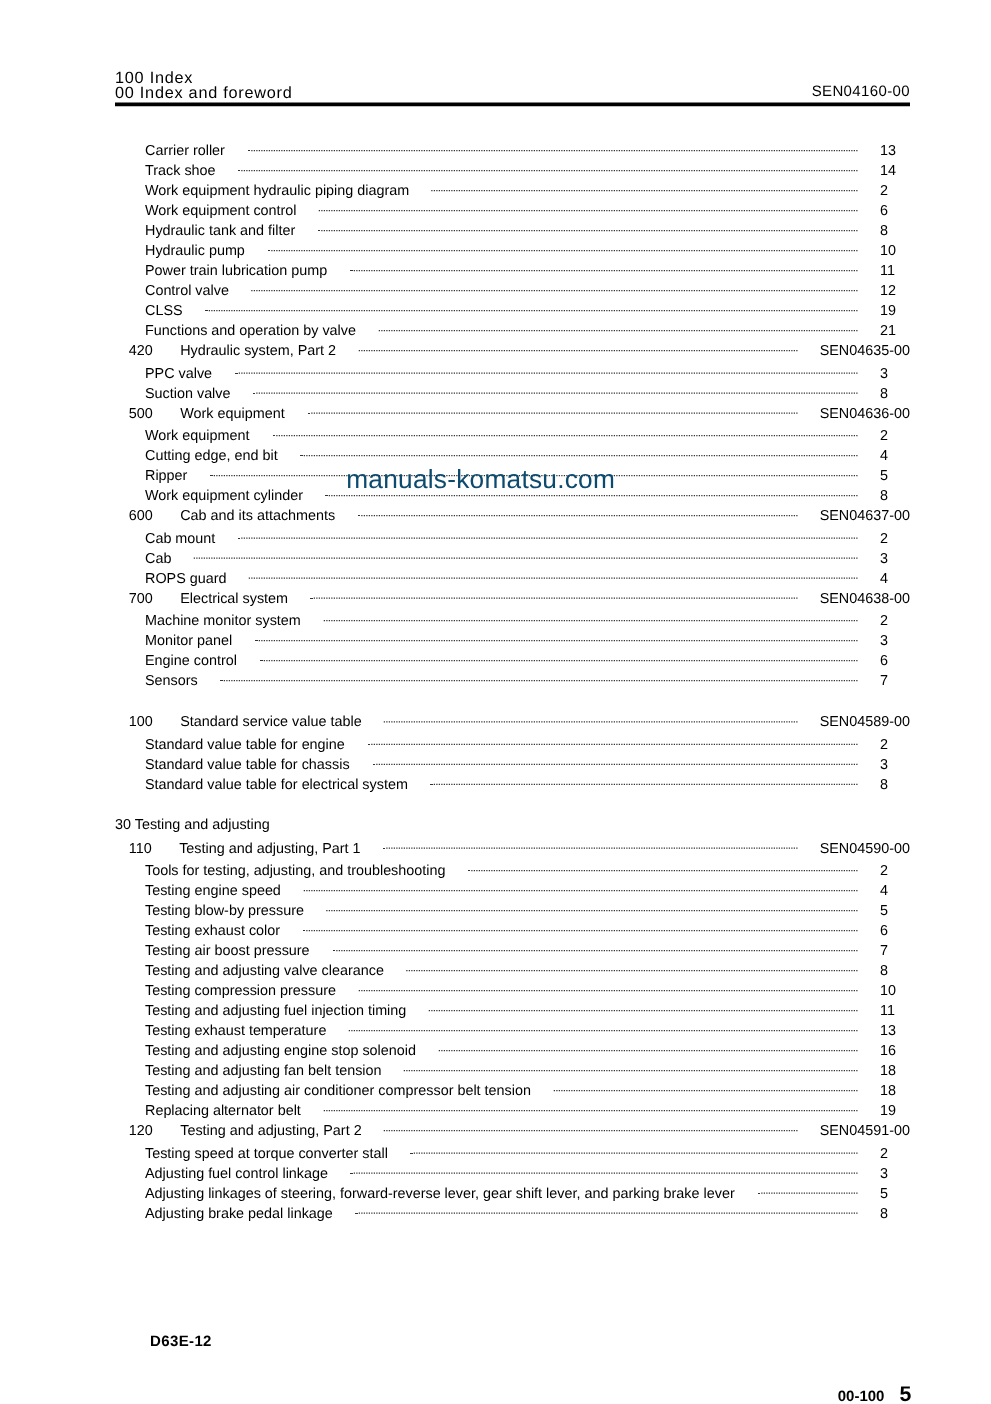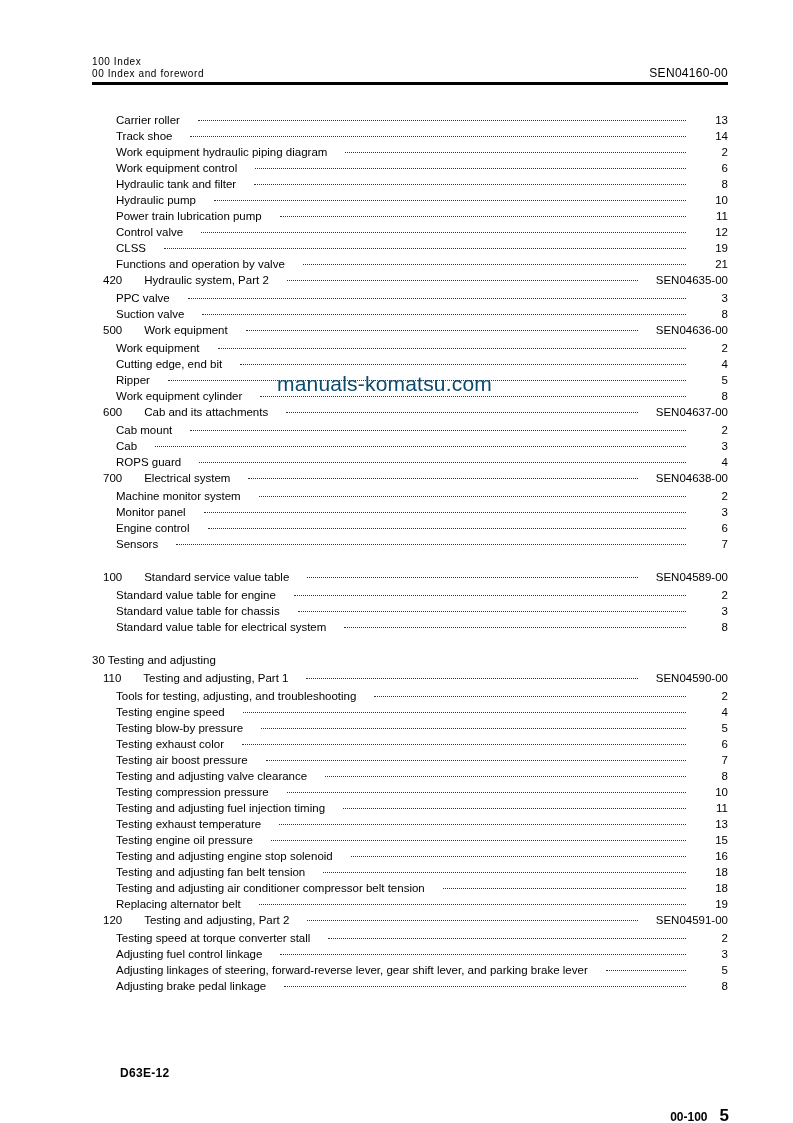--- a/index.html
+++ b/index.html
@@ -1,35 +1,35 @@
 <!DOCTYPE html>
 <html><head>
 <meta charset="utf-8">
 <style>
   html, body { margin: 0; padding: 0; background: #ffffff; }
   body {
     width: 793px; height: 1123px; position: relative; overflow: hidden;
     font-family: "Liberation Sans", sans-serif; color: #000;
   }
   .header { position: absolute; left: 92px; top: 56px; width: 636px; height: 26px; }
-  .header .left { position: absolute; left: 0; top: 0; font-size: 10px; line-height: 11.5px; letter-spacing: 0.6px; }
+  .header .left { position: absolute; left: 0; top: 0; font-size: 13px; line-height: 11.5px; letter-spacing: 0.6px; }
   .header .right { position: absolute; right: 0; top: 10px; font-size: 12px; letter-spacing: 0.3px; }
   .rule { position: absolute; left: 92px; top: 82px; width: 636px; height: 3px; background: #000; }
 
   .toc { position: absolute; left: 92px; top: 111px; width: 636px; font-size: 11.5px; }
   .row { position: relative; height: 16px; line-height: 16px; display: flex; align-items: baseline; white-space: nowrap; gap: 16px; }
   .row.l3 { padding-left: 24px; }
   .row.l2 { padding-left: 11px; height: 18px; line-height: 18px; }
   .row .num { margin-right: 6px; }
   .row .title { flex: 0 0 auto; }
   .row .leader {
     flex: 1 1 auto; overflow: hidden; height: 12px; margin: 0 2px;
     border-bottom: 1px dotted #333; transform: translateY(-3px);
   }
-  .row .page { flex: 0 0 auto; text-align: right; }
+  .row .page { flex: 0 0 auto; text-align: left; }
   .row.l3 .page { width: 24px; }
   .row.l2 .page { min-width: 24px; }
   .chapter { height: 18px; line-height: 18px; font-size: 11.5px; }
   .gap { height: 17px; }
 
   .watermark {
     position: absolute; left: 277px; top: 372px; font-size: 21px; color: #0c4a6e;
     letter-spacing: 0.2px;
   }
   .footer-left { position: absolute; left: 92px; top: 1066px; font-size: 12px; font-weight: bold; letter-spacing: 0.3px; margin-left: 28px; }
@@ -263,25 +263,20 @@
         <span class="title">Testing and adjusting fuel injection timing</span>
         <span class="leader"></span>
         <span class="page">11</span>
       </div>
       <div class="row l3">
         <span class="title">Testing exhaust temperature</span>
         <span class="leader"></span>
         <span class="page">13</span>
       </div>
       <div class="row l3">
-        <span class="title">Testing engine oil pressure</span>
-        <span class="leader"></span>
-        <span class="page">15</span>
-      </div>
-      <div class="row l3">
         <span class="title">Testing and adjusting engine stop solenoid</span>
         <span class="leader"></span>
         <span class="page">16</span>
       </div>
       <div class="row l3">
         <span class="title">Testing and adjusting fan belt tension</span>
         <span class="leader"></span>
         <span class="page">18</span>
       </div>
       <div class="row l3">

